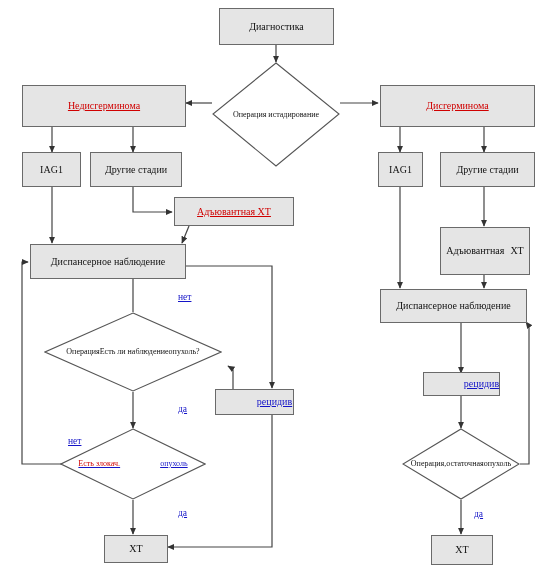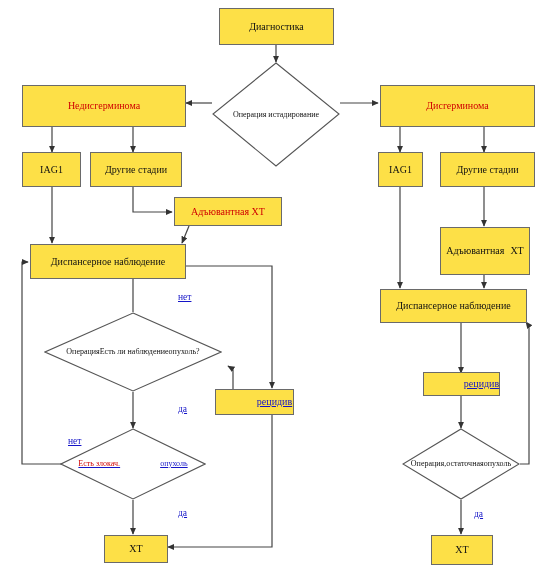--- a/index.html
+++ b/index.html
@@ -3,25 +3,25 @@
 <meta charset="utf-8">
 <style>
   html,body{margin:0;padding:0;background:#ffffff;}
   body{width:543px;height:582px;position:relative;overflow:hidden;
        font-family:"Liberation Serif","DejaVu Serif",serif;}
   #canvas{position:absolute;left:0;top:0;width:543px;height:582px;}
   svg.lines{position:absolute;left:0;top:0;width:543px;height:582px;pointer-events:none;}
 
   .node{position:absolute;box-sizing:border-box;display:flex;align-items:center;
         justify-content:center;text-align:center;}
-  .box{border:1px solid #6a6a6a;background:#fde047;}
+  .box{border:1px solid #6a6a6a;background:#e5e5e5;}
   .box .lbl{line-height:1.12;padding:0 3px;}
 
   .lbl{font-size:10px;color:#111;}
-  .red{color:#d00000;text-decoration-color:#d00000;}
+  .red{color:#d00000;text-decoration:underline;text-decoration-color:#d00000;}
   .blue{color:#1414c8;text-decoration:underline;text-decoration-color:#1414c8;margin-left:40px;}
   .mix-red{color:#d00000;text-decoration:underline;text-decoration-color:#1414c8;}
 
   .diamond{position:absolute;}
   .diamond .dtext{position:absolute;left:0;top:0;width:100%;height:100%;
      display:flex;flex-direction:row;align-items:center;justify-content:center;
      text-align:center;font-size:8px;line-height:1.22;color:#111;}
   .diamond svg{position:absolute;left:0;top:0;}
 
   .edgelabel{position:absolute;font-size:9.5px;}
@@ -106,21 +106,21 @@
   </div>
 
   <div class="node box" style="left:22px;top:152px;width:59px;height:35px;">
     <span class="lbl">IAG1</span>
   </div>
 
   <div class="node box" style="left:90px;top:152px;width:92px;height:35px;">
     <span class="lbl">Другие стадии</span>
   </div>
 
-  <div class="node box" style="left:174px;top:197px;width:108px;height:29px;">
+  <div class="node box" style="left:174px;top:197px;width:120px;height:29px;">
     <span class="lbl red">Адъювантная ХТ</span>
   </div>
 
   <div class="node box" style="left:30px;top:244px;width:156px;height:35px;">
     <span class="lbl">Диспансерное наблюдение</span>
   </div>
 
   <div class="diamond" style="left:44px;top:312px;width:178px;height:80px;">
     <svg width="178" height="80">
         <polygon points="89,1 177,40 89,79 1,40" fill="#fff" stroke="#555" stroke-width="1.1"></polygon>

